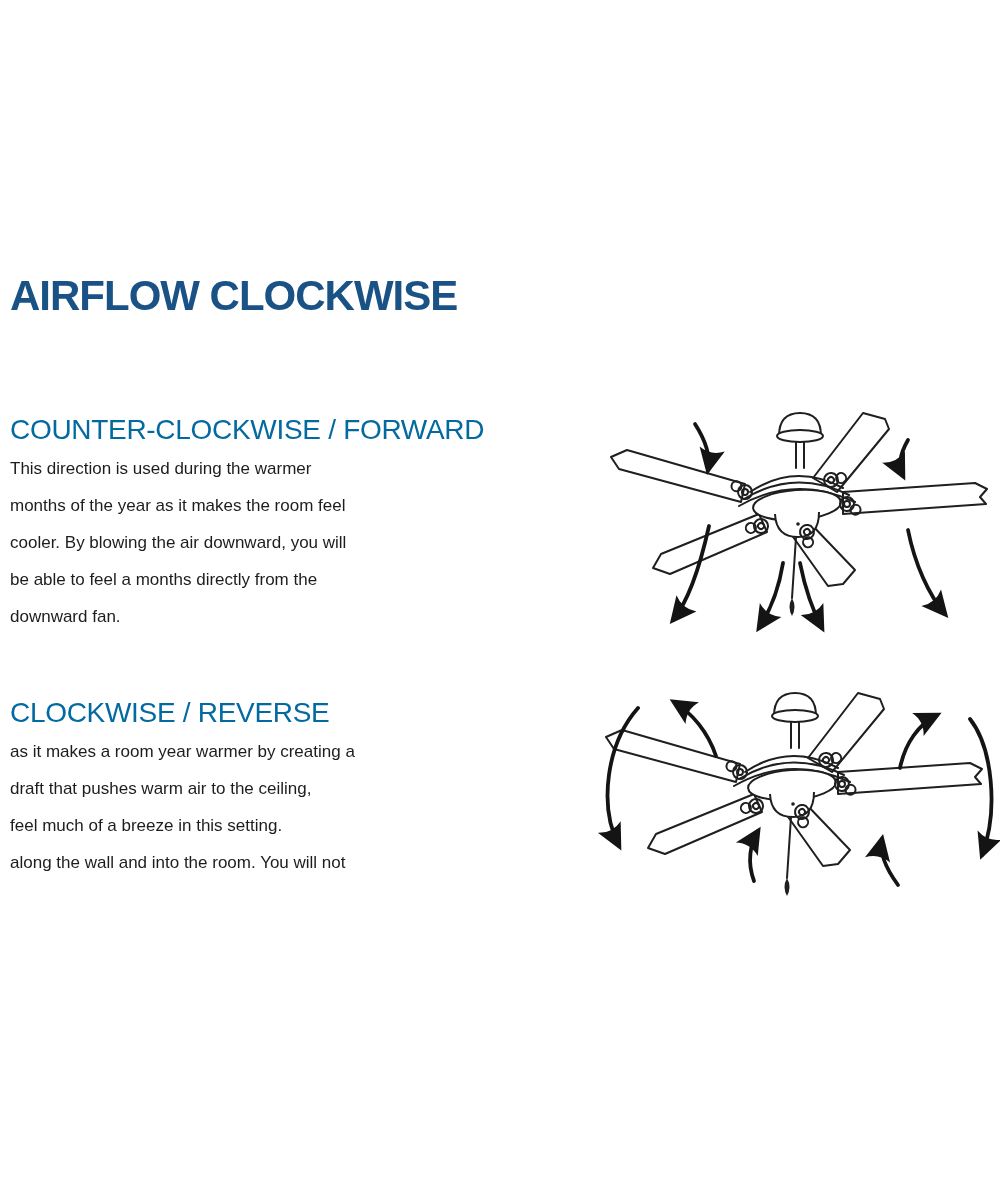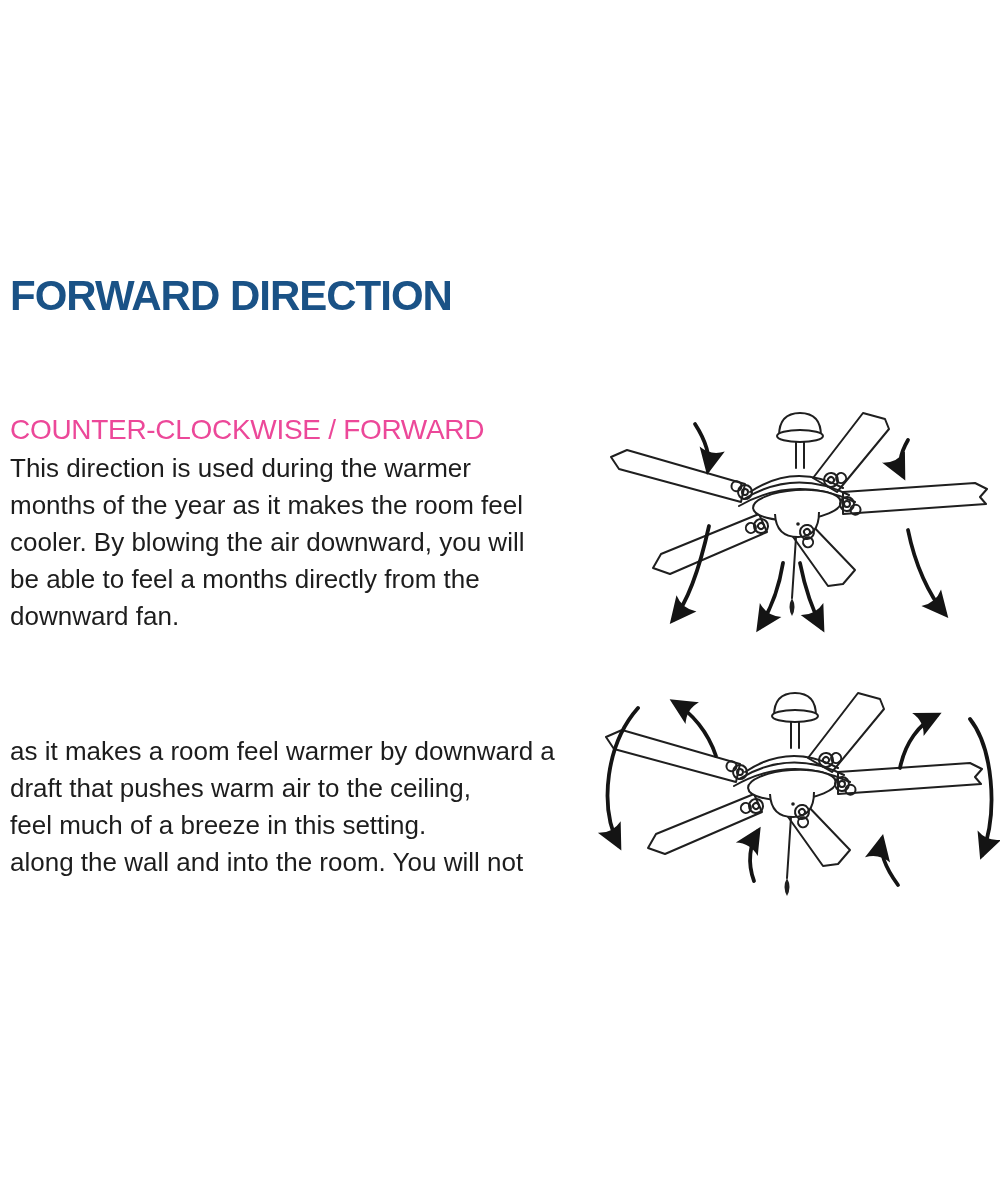--- a/index.html
+++ b/index.html
@@ -26,35 +26,35 @@
     color: #1a5286;
     white-space: nowrap;
   }
   .section-heading {
     position: absolute;
     left: 10px;
     margin: 0;
     font-size: 28px;
     font-weight: 500;
     letter-spacing: -0.3px;
-    color: #ec4899;
+    color: #0369a1;
     white-space: nowrap;
   }
   .heading-forward { top: 414px; }
   .heading-reverse { top: 697px; }
   .body-block {
     position: absolute;
     left: 10px;
     width: 600px;
     color: #1d1d1d;
   }
   .body-forward { top: 450px; }
   .body-reverse { top: 733px; }
   .body-line {
-    font-size: 26px;
+    font-size: 17px;
     line-height: 37px;
     height: 37px;
     white-space: nowrap;
     letter-spacing: 0;
   }
   .fig {
     position: absolute;
     width: 410px;
     height: 260px;
   }
@@ -104,21 +104,21 @@
       <use href="#scroll" transform="translate(150,92) rotate(185)"></use>
 
       <line class="line-art" x1="201" y1="137" x2="197" y2="198" stroke-width="1.6"></line>
       <path class="solid" d="M197,198 Q202,207 197,216 Q192,207 197,198 Z"></path>
     </g>
   </defs>
 </svg>
 
 <div class="canvas">
 
-  <h1 class="page-title">FORWARD DIRECTION</h1>
+  <h1 class="page-title">AIRFLOW CLOCKWISE</h1>
 
   <h2 class="section-heading heading-forward">COUNTER-CLOCKWISE / FORWARD</h2>
   <div class="body-block body-forward">
     <div class="body-line">This direction is used during the warmer</div>
     <div class="body-line">months of the year as it makes the room feel</div>
     <div class="body-line">cooler. By blowing the air downward, you will</div>
     <div class="body-line">be able to feel a months directly from the</div>
     <div class="body-line">downward fan.</div>
   </div>
 
@@ -136,22 +136,23 @@
         <path class="flow-arrow" d="M100,24 C109,38 116,55 113,70" marker-end="url(#ah1)"></path>
         <path class="flow-arrow" d="M313,40 C306,52 302,64 308,76" marker-end="url(#ah1)"></path>
         <path class="flow-arrow" d="M114,126 C106,162 95,199 78,220" marker-end="url(#ah1)"></path>
         <path class="flow-arrow" d="M188,163 C184,188 175,211 164,228" marker-end="url(#ah1)"></path>
         <path class="flow-arrow" d="M205,163 C210,188 218,211 227,228" marker-end="url(#ah1)"></path>
         <path class="flow-arrow" d="M313,130 C320,165 334,195 350,214" marker-end="url(#ah1)"></path>
       </g>
     </svg>
   </div>
 
+  <h2 class="section-heading heading-reverse">CLOCKWISE / REVERSE</h2>
   <div class="body-block body-reverse">
-    <div class="body-line">as it makes a room feel warmer by downward a</div>
+    <div class="body-line">as it makes a room year warmer by creating a</div>
     <div class="body-line">draft that pushes warm air to the ceiling,</div>
     <div class="body-line">feel much of a breeze in this setting.</div>
     <div class="body-line">along the wall and into the room. You will not</div>
   </div>
 
   <div class="fig fig-reverse">
     <svg viewBox="0 0 410 260" xmlns="http://www.w3.org/2000/svg">
       <defs>
         <marker id="ah2" viewBox="0 0 10 10" refX="8" refY="5" markerWidth="7.5" markerHeight="7.5" orient="auto-start-reverse">
           <path d="M0.5,0.5 Q3,5 0.5,9.5 L9.8,5 Z" fill="#141414"></path>

